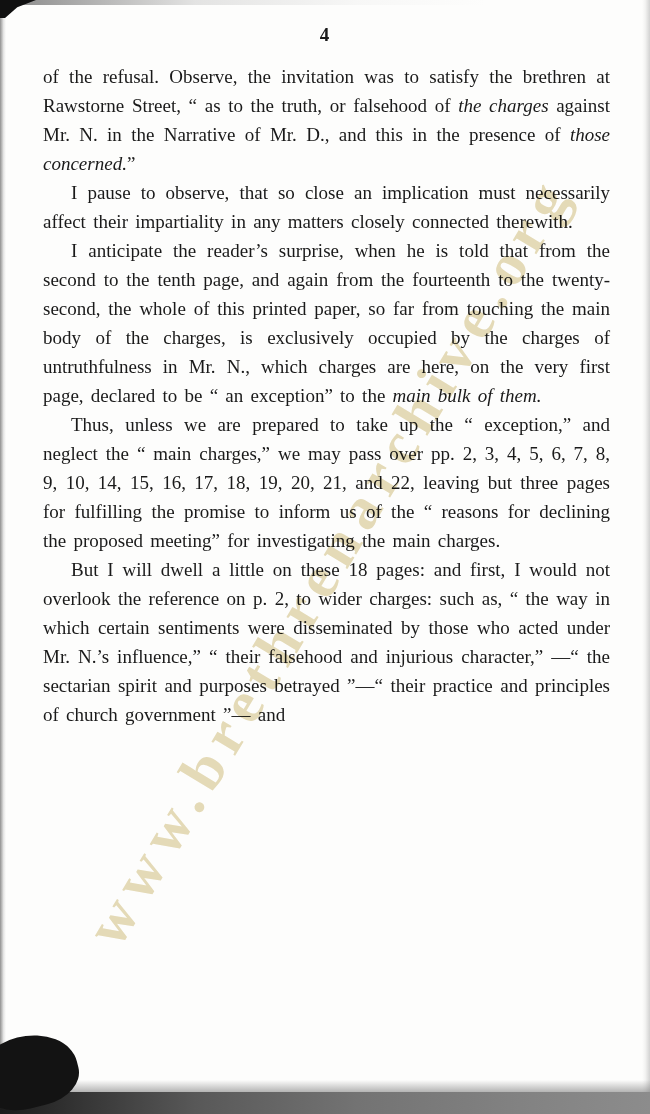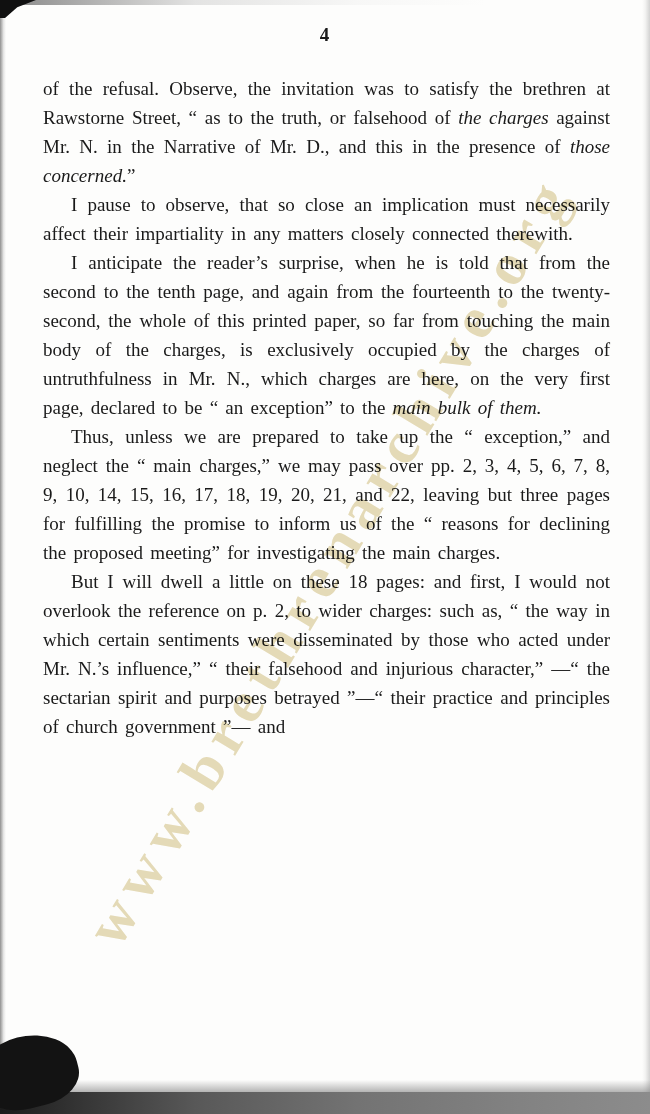--- a/index.html
+++ b/index.html
@@ -74,21 +74,21 @@
     z-index: 2;
     padding-top: 24px;
     text-align: center;
     font-size: 19px;
     font-weight: bold;
     letter-spacing: 1px;
   }
   .text-block {
     position: relative;
     z-index: 2;
-    margin: 28px 40px 0 43px;
+    margin: 16px 40px 0 43px;
     font-size: 19px;
     line-height: 29px;
     text-align: justify;
     word-spacing: 2.5px;
   }
   .para { margin: 0; }
   .para.indent { text-indent: 28px; }
   .italic { font-style: italic; }
 </style>
 </head>

